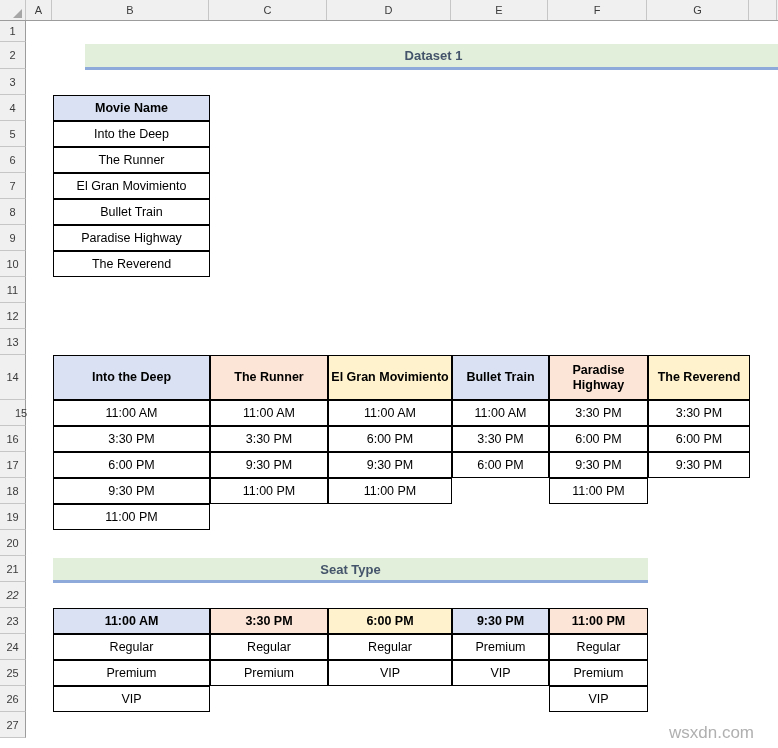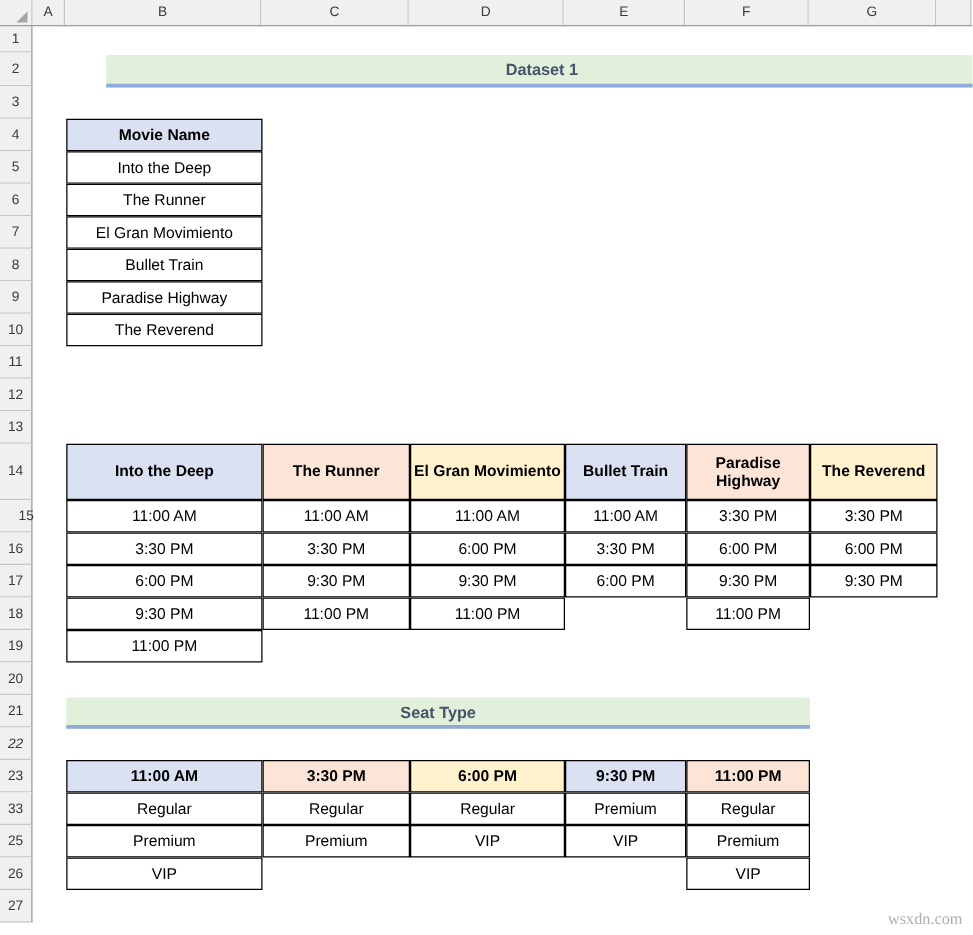--- a/index.html
+++ b/index.html
@@ -112,24 +112,24 @@
     padding: 0 2px;
   }
   .cell.hdr { font-weight: bold; }
   .cell.blue { background: #D9E1F2; }
   .cell.peach { background: #FCE4D6; }
   .cell.yellow { background: #FFF2CC; }
 
   
   #watermark {
     position: absolute;
-    right: 8px; bottom: 5px;
-    font-size: 13px;
+    right: 24px; bottom: 5px;
+    font-size: 17px;
     color: #B0B0B0;
-    font-family: Liberation Serif, serif;
+    font-family: Liberation Sans, sans-serif;
     z-index: 9;
   }
 </style>
 </head>
 <body>
 
 <div id="sheet">
 
   <div id="col-headers">
     <div class="col-corner"></div>
@@ -160,21 +160,21 @@
       <div class="row-head" style="height: 45px;">14</div>
       <div class="row-head" style="height: 26px; padding-left: 17px;">15</div>
       <div class="row-head" style="height: 26px;">16</div>
       <div class="row-head" style="height: 26px;">17</div>
       <div class="row-head" style="height: 26px;">18</div>
       <div class="row-head" style="height: 26px;">19</div>
       <div class="row-head" style="height: 26px;">20</div>
       <div class="row-head" style="height: 26px;">21</div>
       <div class="row-head" style="height: 26px; font-style: italic;">22</div>
       <div class="row-head" style="height: 26px;">23</div>
-      <div class="row-head" style="height: 26px;">33</div>
+      <div class="row-head" style="height: 26px;">24</div>
       <div class="row-head" style="height: 26px;">25</div>
       <div class="row-head" style="height: 26px;">26</div>
       <div class="row-head" style="height: 26px;">27</div>
     </div>
 
   <div id="canvas">
       <div class="band" style="left: 10px; top: 23px; width: 697px; height: 26px; margin-left: 48px;">Dataset 1</div>
       <div class="cell hdr blue" style="left: 26px; top: 74px; width: 157px; height: 26px;">Movie Name</div>
       <div class="cell" style="left: 26px; top: 100px; width: 157px; height: 26px;">Into the Deep</div>
       <div class="cell" style="left: 26px; top: 126px; width: 157px; height: 26px;">The Runner</div>

